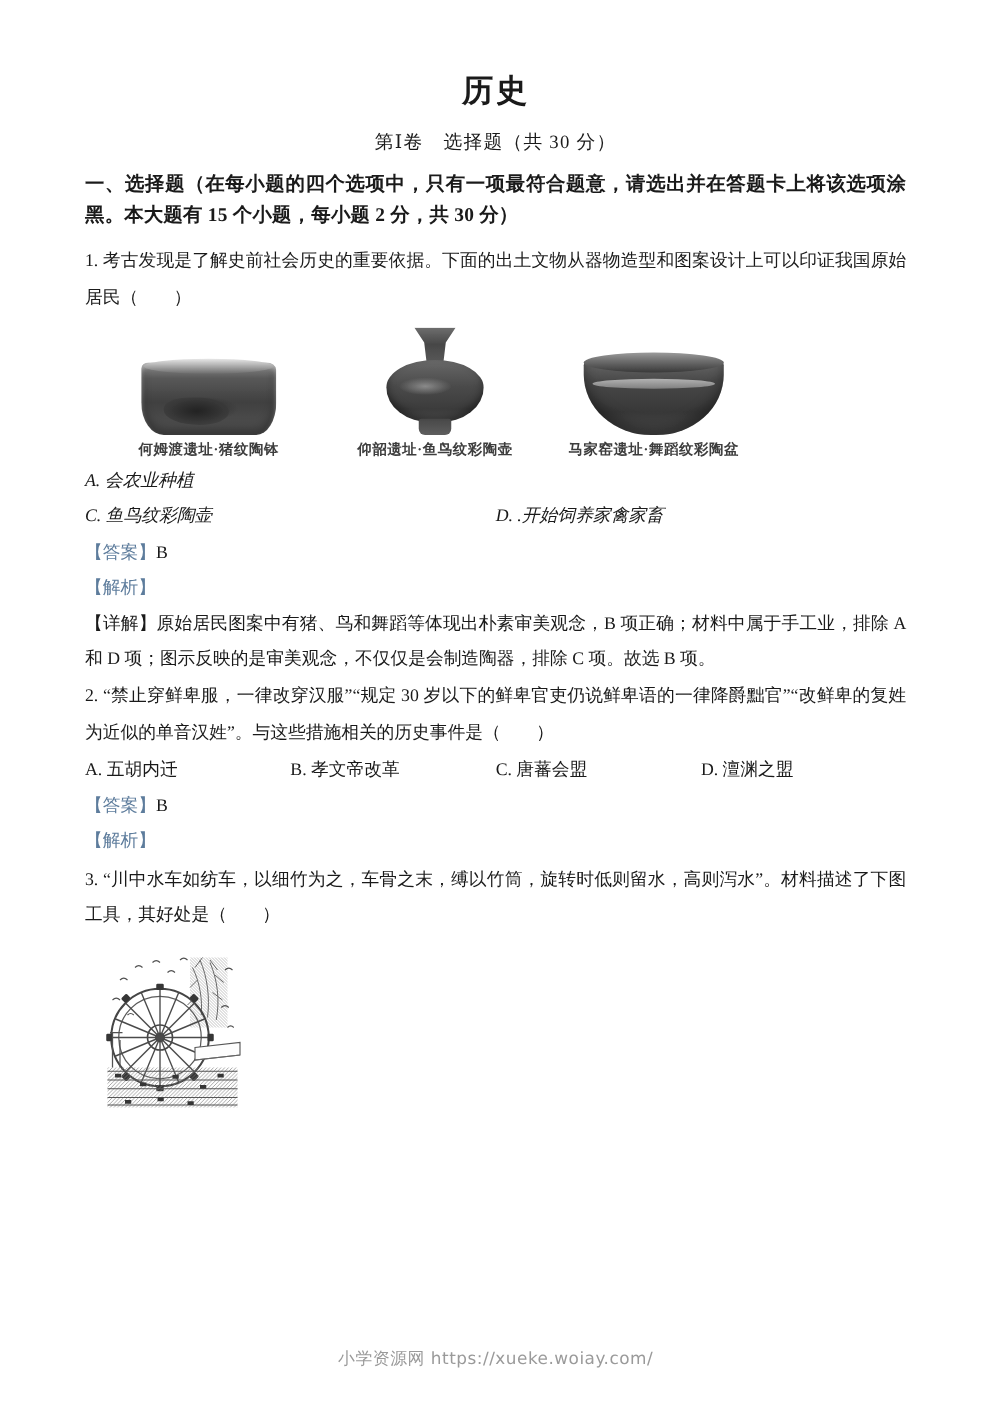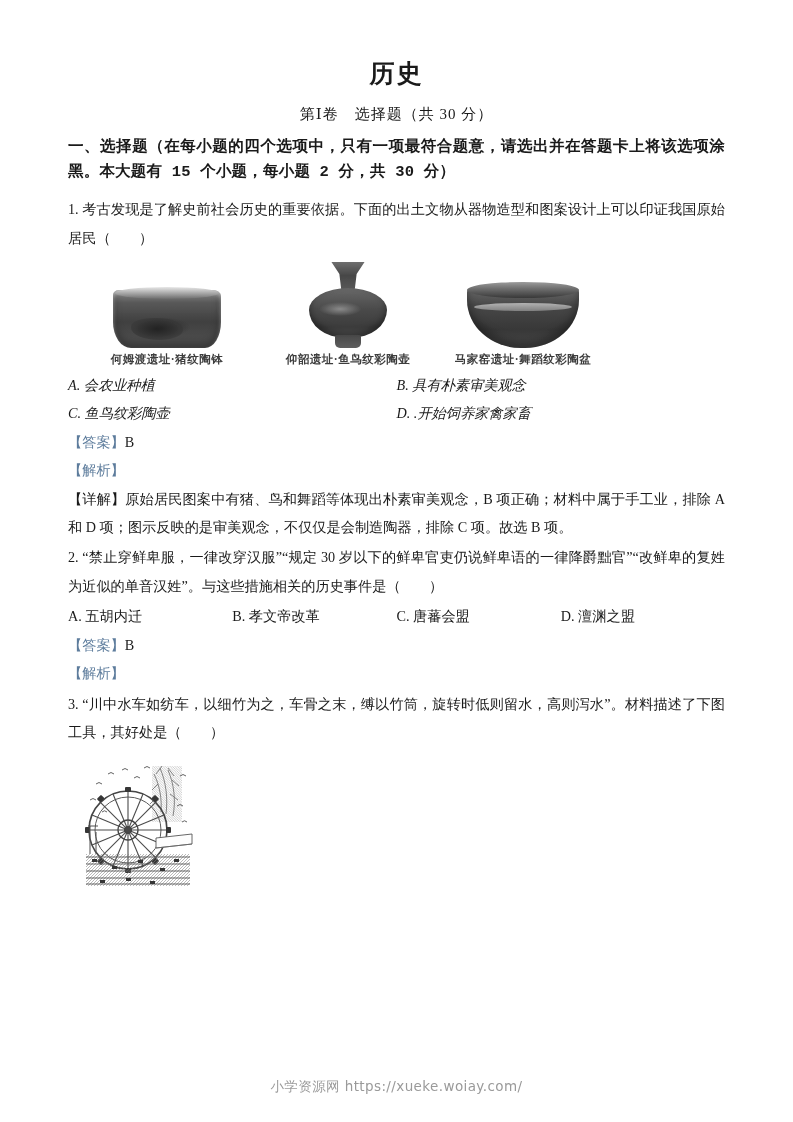--- a/index.html
+++ b/index.html
@@ -41,21 +41,20 @@
     margin: 0 0 10px 0;
     line-height: 1.5;
   }
   .section-heading {
     font-size: 15.5px;
     font-weight: bold;
     line-height: 1.62;
     text-align: justify;
     margin: 0 0 10px 0;
     letter-spacing: 0.2px;
-    font-family: Liberation Mono, monospace;
   }
 
   
   .question {
     margin: 0 0 2px 0;
   }
   .q-stem {
     font-size: 14.2px;
     line-height: 2.0;
     text-align: justify;
@@ -245,21 +244,20 @@
 
       <div class="fig-item f3">
         <div class="artifact art-bowl2"></div>
         <div class="fig-caption">马家窑遗址·舞蹈纹彩陶盆</div>
       </div>
 
     </div>
 
     <div class="opt-row two-col">
       <span class="opt">A. 会农业种植</span>
-      <span class="opt">B. 具有朴素审美观念</span>
     </div>
     <div class="opt-row two-col">
       <span class="opt">C. 鱼鸟纹彩陶壶</span>
       <span class="opt">D. .开始饲养家禽家畜</span>
     </div>
 
     <p class="ans-line"><span class="marker">【答案】</span><span class="marker-dark">B</span></p>
 
     <p class="ana-line"><span class="marker">【解析】</span></p>
 

